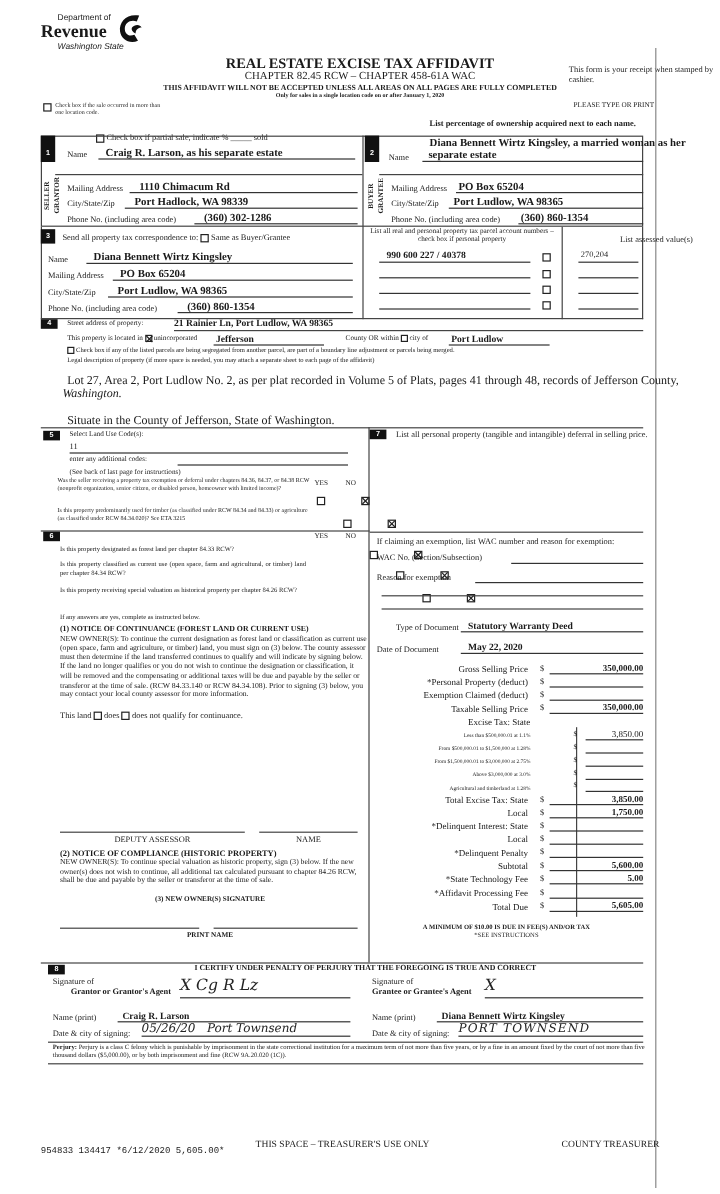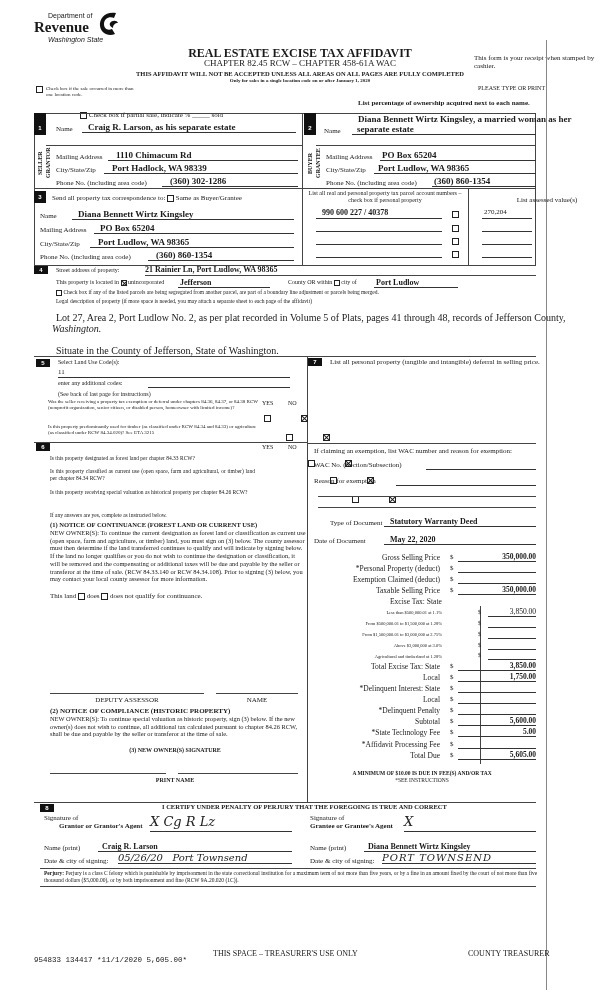--- a/index.html
+++ b/index.html
@@ -328,18 +328,18 @@
 <div class="abs sig ul" style="left:382px;top:852px;width:154px;font-size:10px;letter-spacing:1px;">PORT TOWNSEND</div>
 
 <div class="hline" style="left:40px;top:868px;width:496px;"></div>
 <div class="abs" style="left:44px;top:870px;width:500px;font-size:5.5px;line-height:7px;">
   <span class="b">Perjury:</span>
   <span>Perjury is a class C felony which is punishable by imprisonment in the state correctional institution for a maximum term of not more than five years, or by a fine in an amount fixed by the court of not more than five thousand dollars ($5,000.00), or by both imprisonment and fine (RCW 9A.20.020 (1C)).</span>
 </div>
 <div class="hline" style="left:40px;top:886px;width:496px;"></div>
 
 
-<div class="abs mono" style="left:34px;top:956px;font-size:7.5px;">954833 134417 *11/1/2020 5,605.00*</div>
+<div class="abs mono" style="left:34px;top:956px;font-size:7.5px;">954833 134417 *6/12/2020 5,605.00*</div>
 <div class="abs" style="left:213px;top:949px;font-size:8px;">THIS SPACE – TREASURER'S USE ONLY</div>
 <div class="abs" style="left:468px;top:949px;font-size:8px;">COUNTY TREASURER</div>
 
 
 
 
 </body></html>

